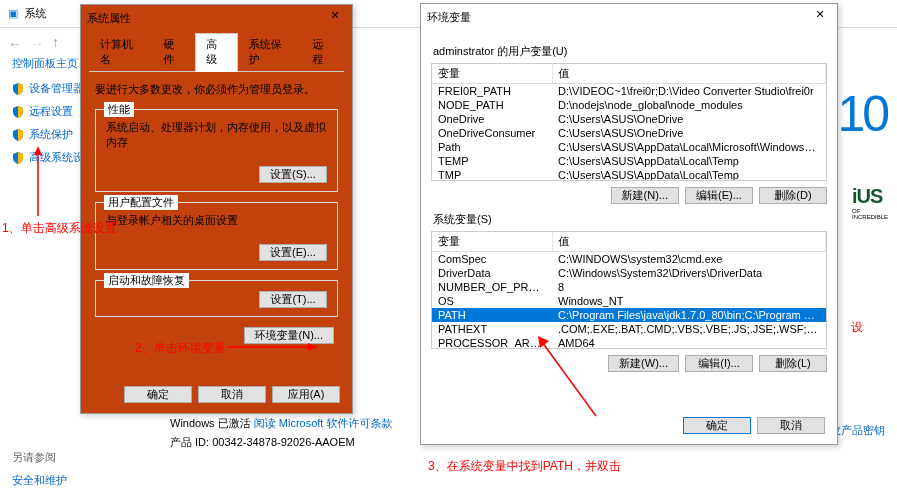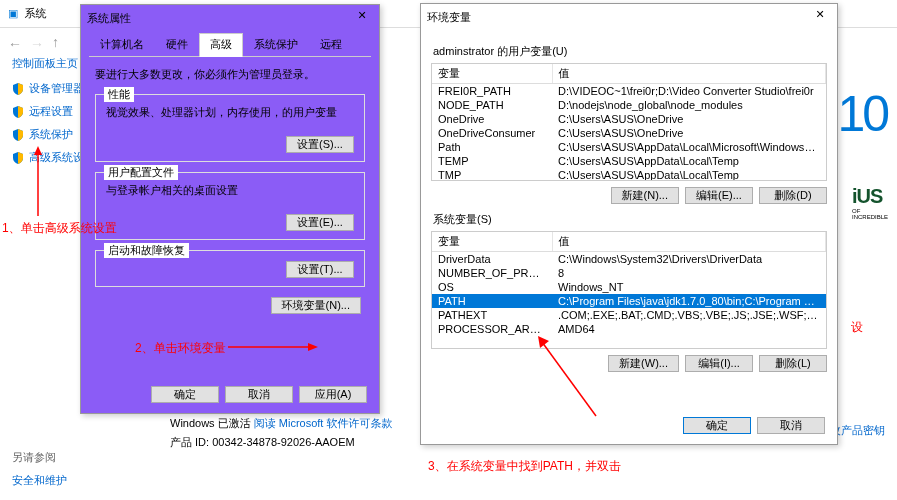--- a/index.html
+++ b/index.html
@@ -13,21 +13,21 @@
 .cp-link { display: flex; align-items: center; gap: 5px; color: #0066cc; margin-bottom: 8px; cursor: pointer; }
 .cp-link .shield { width: 12px; height: 12px; }
 .cp-also { position: absolute; left: 12px; top: 450px; }
 .cp-also-title { color: #666; margin-bottom: 8px; }
 .win10-logo { position: absolute; right: 10px; top: 85px; font-size: 50px; font-weight: 300; color: #0078d7; letter-spacing: -3px; }
 .asus-logo { position: absolute; right: 5px; top: 185px; width: 40px; }
 .asus-logo .t1 { font-weight: bold; font-size: 20px; color: #14532d; letter-spacing:-1px; }
 .asus-logo .t2 { font-size: 6px; color: #000; }
 .bottom-links { position: absolute; right: 12px; bottom: 62px; display: flex; gap: 24px; }
 .bottom-links a { color: #0066cc; }
-.sysprop-dialog { position: absolute; left: 80px; top: 4px; width: 300px; height: 410px; background: #8b5cf6; border: 1px solid #999; box-shadow: 2px 2px 6px rgba(0,0,0,0.2); }
+.sysprop-dialog { position: absolute; left: 80px; top: 4px; width: 273px; height: 410px; background: #c2410c; border: 1px solid #999; box-shadow: 2px 2px 6px rgba(0,0,0,0.2); }
 .dlg-title { height: 26px; display: flex; align-items: center; justify-content: space-between; padding: 0 6px; }
 .dlg-title .close { width: 22px; height: 18px; text-align: center; cursor: pointer; }
 .tabs { display: flex; border-bottom: 1px solid #ccc; margin: 2px 8px 0 8px; }
 .tab { padding: 3px 10px; border: 1px solid transparent; cursor: pointer; }
 .tab.active { border: 1px solid #ccc; border-bottom: 1px solid #fff; margin-bottom: -1px; background: #fff; }
 .dlg-body { padding: 10px 14px; }
 .dlg-note { margin-bottom: 12px; }
 .groupbox { border: 1px solid #ddd; padding: 10px 10px 8px 10px; margin-bottom: 10px; position: relative; }
 .groupbox .legend { position: absolute; top: -8px; left: 8px; background: #fff; padding: 0 4px; }
 .groupbox .desc { margin-bottom: 16px; }
@@ -130,21 +130,21 @@
       <span class="tab">计算机名</span>
       <span class="tab">硬件</span>
       <span class="tab active">高级</span>
       <span class="tab">系统保护</span>
       <span class="tab">远程</span>
     </div>
   <div class="dlg-body">
     <div class="dlg-note">要进行大多数更改，你必须作为管理员登录。</div>
     <div class="groupbox">
       <span class="legend">性能</span>
-      <div class="desc">视觉效果、处理器计划，内存使用，的用户变量</div>
+      <div class="desc">系统启动、处理器计划，内存使用，以及虚拟内存</div>
       <div class="btn-row"><span class="btn">设置(S)...</span></div>
     </div>
     <div class="groupbox">
       <span class="legend">用户配置文件</span>
       <div class="desc">与登录帐户相关的桌面设置</div>
       <div class="btn-row"><span class="btn">设置(E)...</span></div>
     </div>
     <div class="groupbox">
       <span class="legend">启动和故障恢复</span>
       <div class="btn-row"><span class="btn">设置(T)...</span></div>
@@ -216,20 +216,24 @@
     <div class="env-section-label">系统变量(S)</div>
     <div class="env-table-wrap">
       <table class="env-table">
         <thead>
             <tr>
               <th>变量</th>
               <th>值</th>
             </tr>
           </thead>
         <tbody id="sys-tbody">
+            <tr>
+              <td>ComSpec</td>
+              <td>C:\WINDOWS\system32\cmd.exe</td>
+            </tr>
             <tr>
               <td>DriverData</td>
               <td>C:\Windows\System32\Drivers\DriverData</td>
             </tr>
             <tr>
               <td>NUMBER_OF_PROCESSORS</td>
               <td>8</td>
             </tr>
             <tr>
               <td>OS</td>

